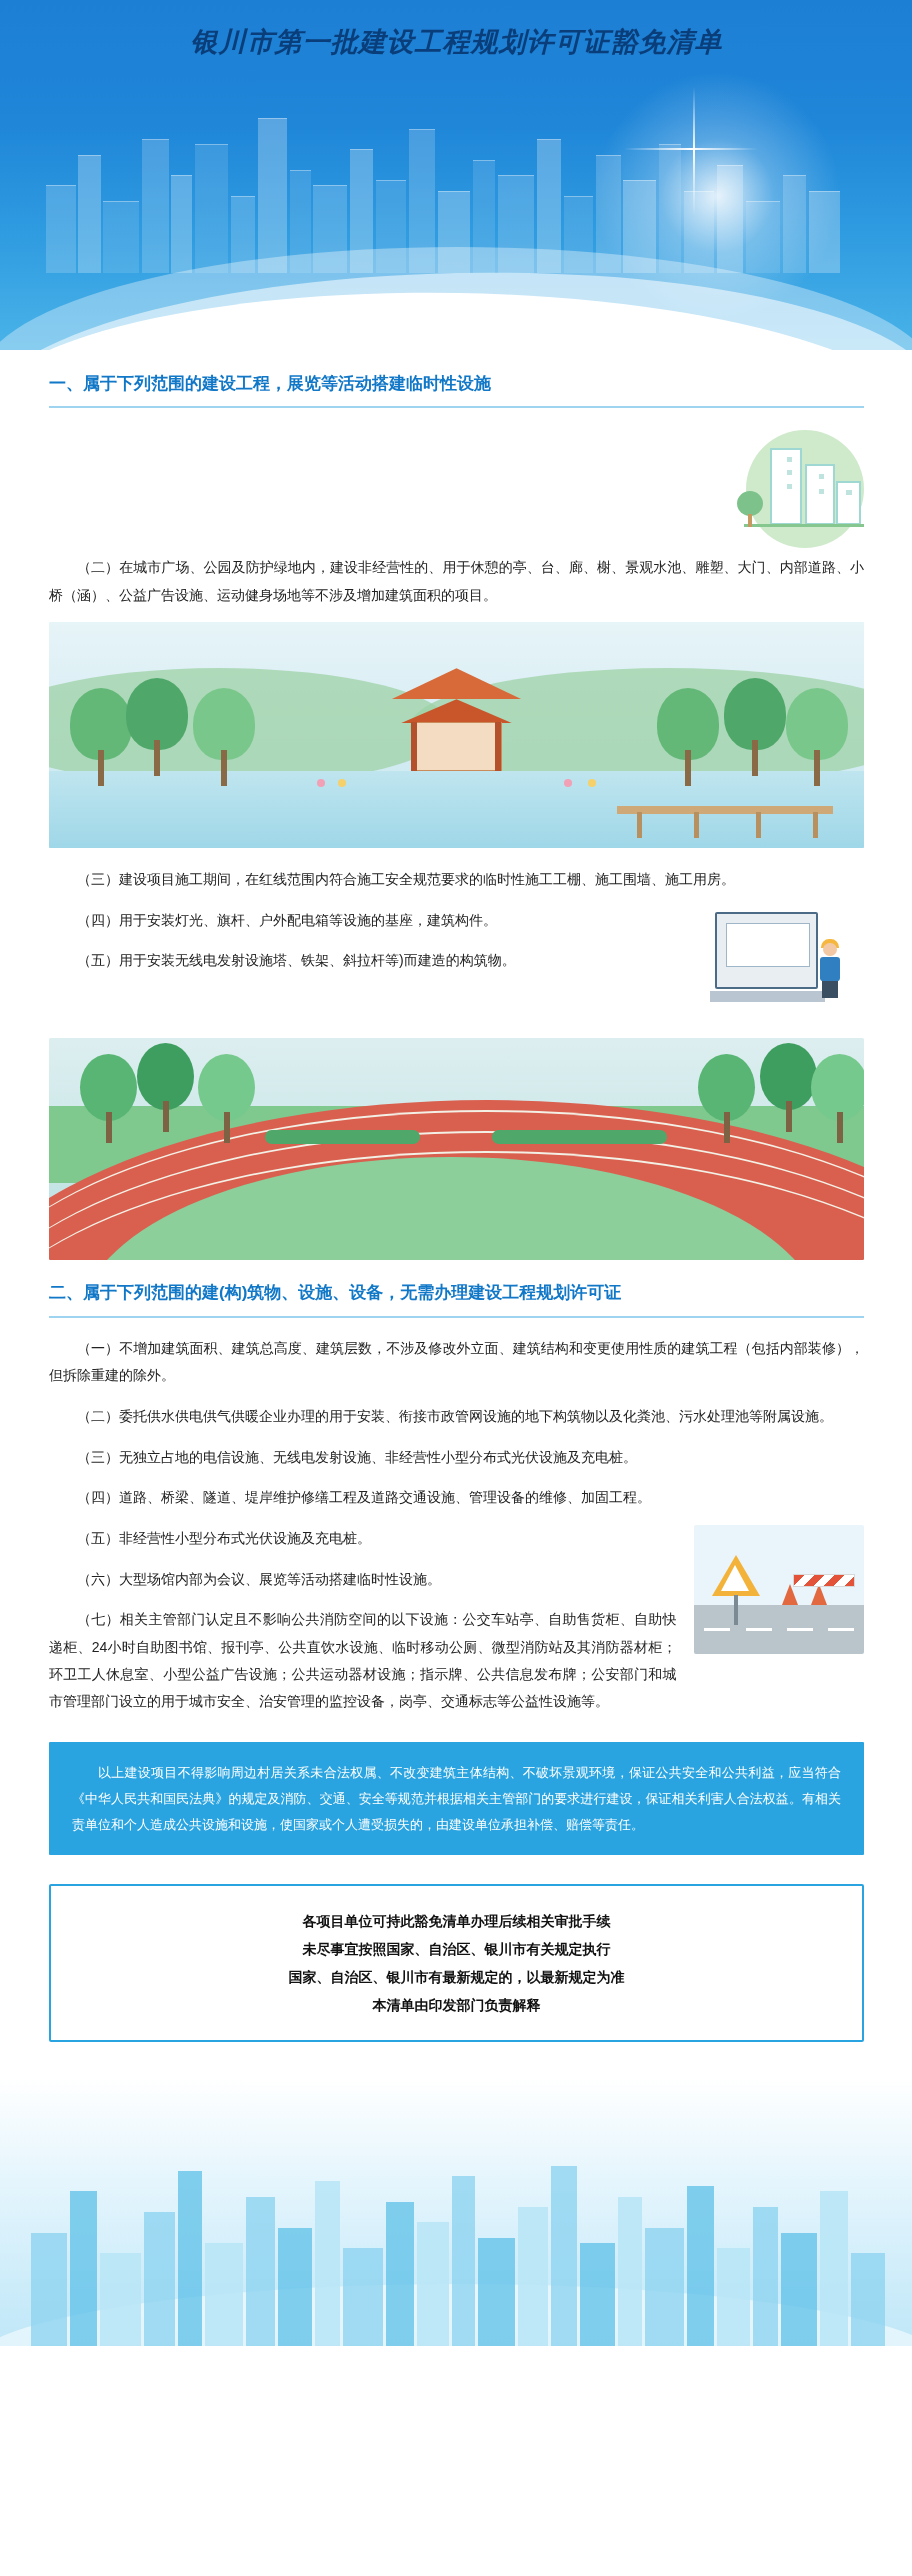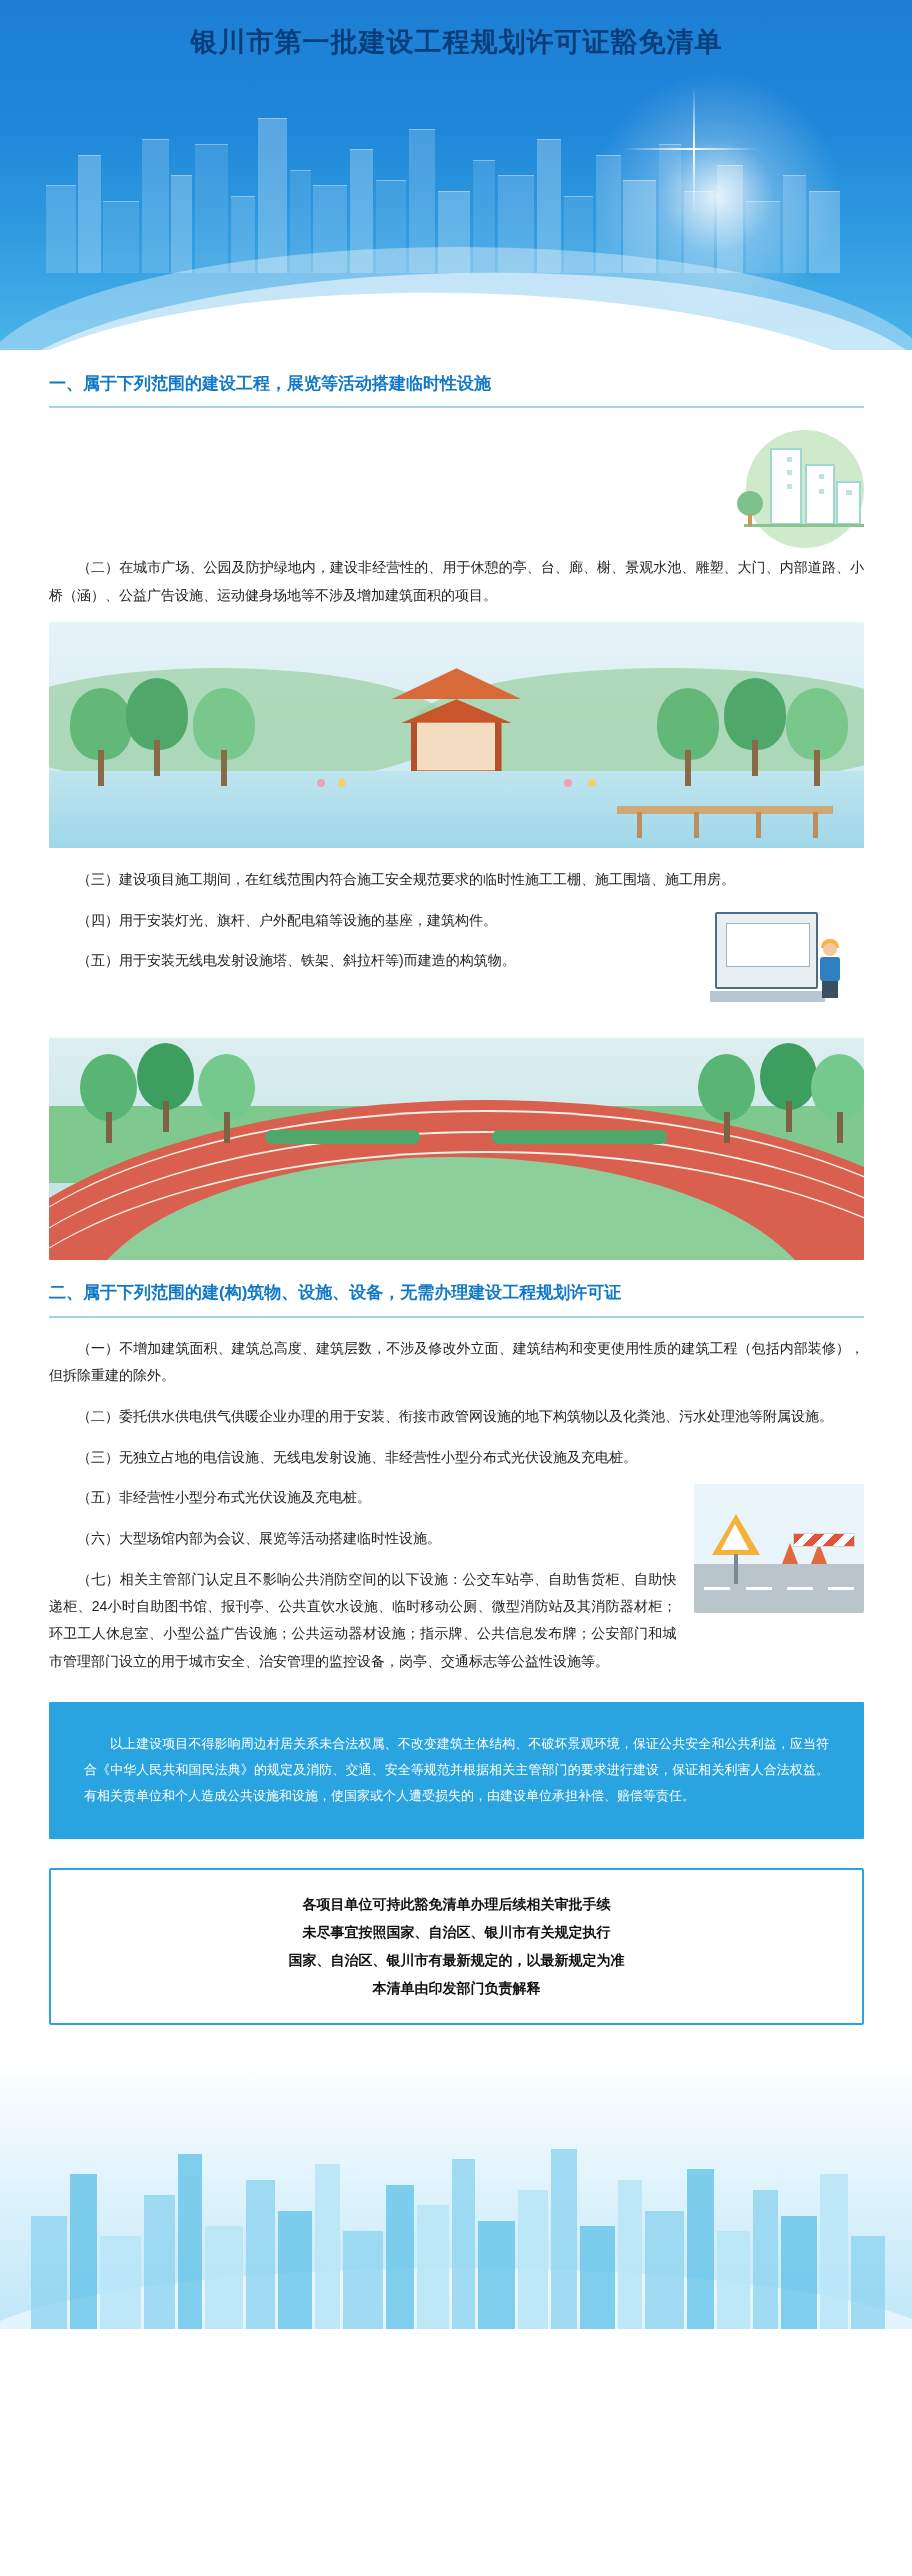--- a/index.html
+++ b/index.html
@@ -17,20 +17,21 @@
     overflow:hidden;
   }
 
   
   .header {
     position:relative;
     width:913px;
     height:350px;
     background:linear-gradient(180deg,#1d7fd4 0%, #1f86d8 35%, #2e9ae0 65%, #49b3e8 100%);
     overflow:hidden;
+    font-style:italic;
   }
   .header .sky-glow {
     position:absolute; right:62px; top:62px; width:268px; height:268px;
     background:radial-gradient(circle at 50% 50%, rgba(255,255,255,0.85) 0%, rgba(255,255,255,0.25) 30%, rgba(255,255,255,0) 65%);
     border-radius:50%;
   }
   .header .star {
     position:absolute; right:155px; top:149px; width:134px; height:2.1px;
     background:linear-gradient(90deg, rgba(255,255,255,0) 0%, #ffffff 50%, rgba(255,255,255,0) 100%);
     transform:translateY(-1px);
@@ -226,21 +227,21 @@
     margin:13.4px 49px 0 49px;
     width:815px;
     background:#2aa4e0;
     color:#ffffff;
     padding:17.5px 23px;
     font-size:13px;
     line-height:2.0;
     text-align:justify;
     border-radius:1px;
   }
-  .note-block p { margin:12px; text-indent:26px; }
+  .note-block p { margin:0; text-indent:26px; }
 
   
   .footer-notice {
     margin:29px 49px 0 49px;
     width:815px;
     background:#ffffff;
     border:2.1px solid #2aa4e0;
     padding:20.6px 20.6px;
     text-align:center;
     border-radius:2.1px;
@@ -449,20 +450,21 @@
       <div class="tr-hedge" style="left:216px; width:155px;"></div>
       <div class="tr-hedge" style="left:443px; width:175px;"></div>
     </div>
 
     <div class="section-head">二、属于下列范围的建(构)筑物、设施、设备，无需办理建设工程规划许可证</div>
     <div class="underline"></div>
 
     <p class="para">（一）不增加建筑面积、建筑总高度、建筑层数，不涉及修改外立面、建筑结构和变更使用性质的建筑工程（包括内部装修），但拆除重建的除外。</p>
     <p class="para">（二）委托供水供电供气供暖企业办理的用于安装、衔接市政管网设施的地下构筑物以及化粪池、污水处理池等附属设施。</p>
     <p class="para">（三）无独立占地的电信设施、无线电发射设施、非经营性小型分布式光伏设施及充电桩。</p>
+    <p class="para">（四）道路、桥梁、隧道、堤岸维护修缮工程及道路交通设施、管理设备的维修、加固工程。</p>
 
     <div class="clearfix" style="position:relative;">
       <div class="float-img-right" style="height:129px;">
         <div style="position:relative; width:170px; height:129px;">
           <div class="rw-sky"></div>
           <div class="rw-road"></div>
           <div class="rw-dash" style="left:10.3px; width:26px;"></div>
           <div class="rw-dash" style="left:52px; width:26px;"></div>
           <div class="rw-dash" style="left:93px; width:26px;"></div>
           <div class="rw-dash" style="left:134px; width:26px;"></div>

